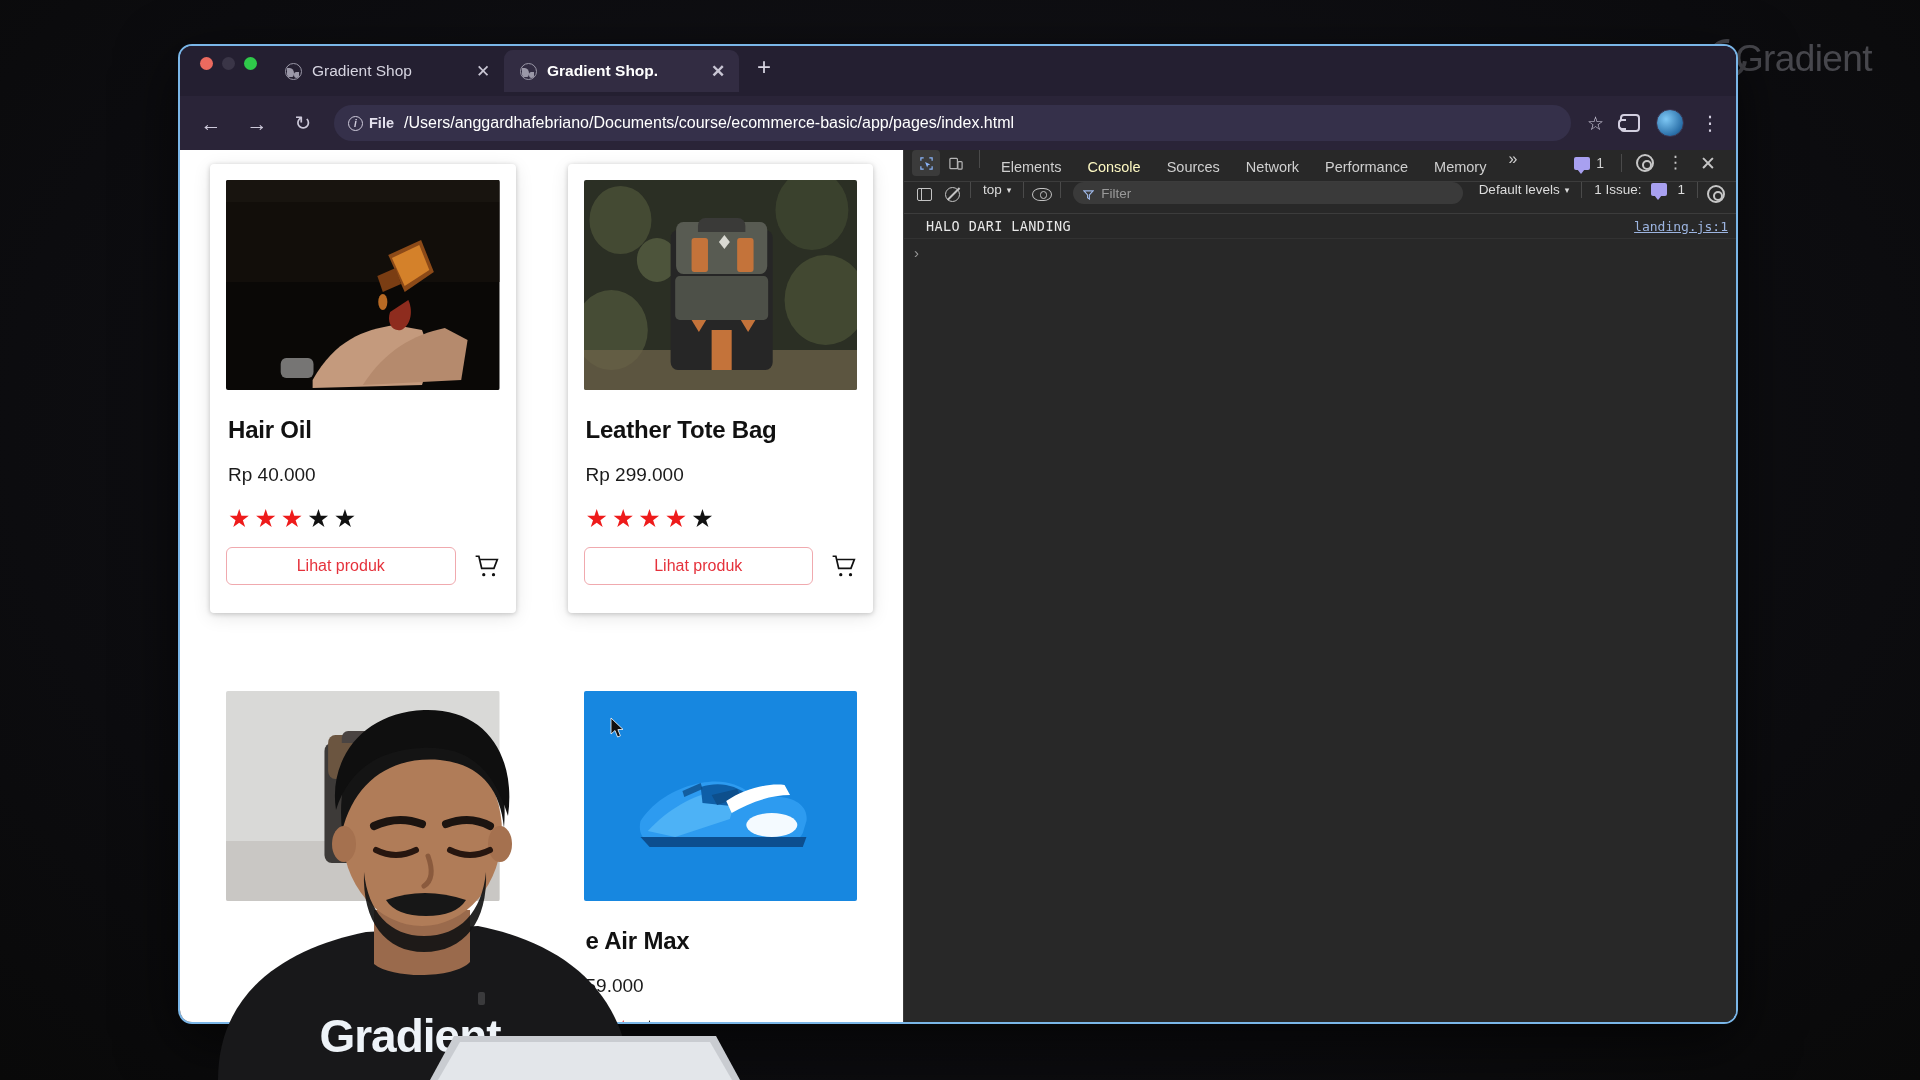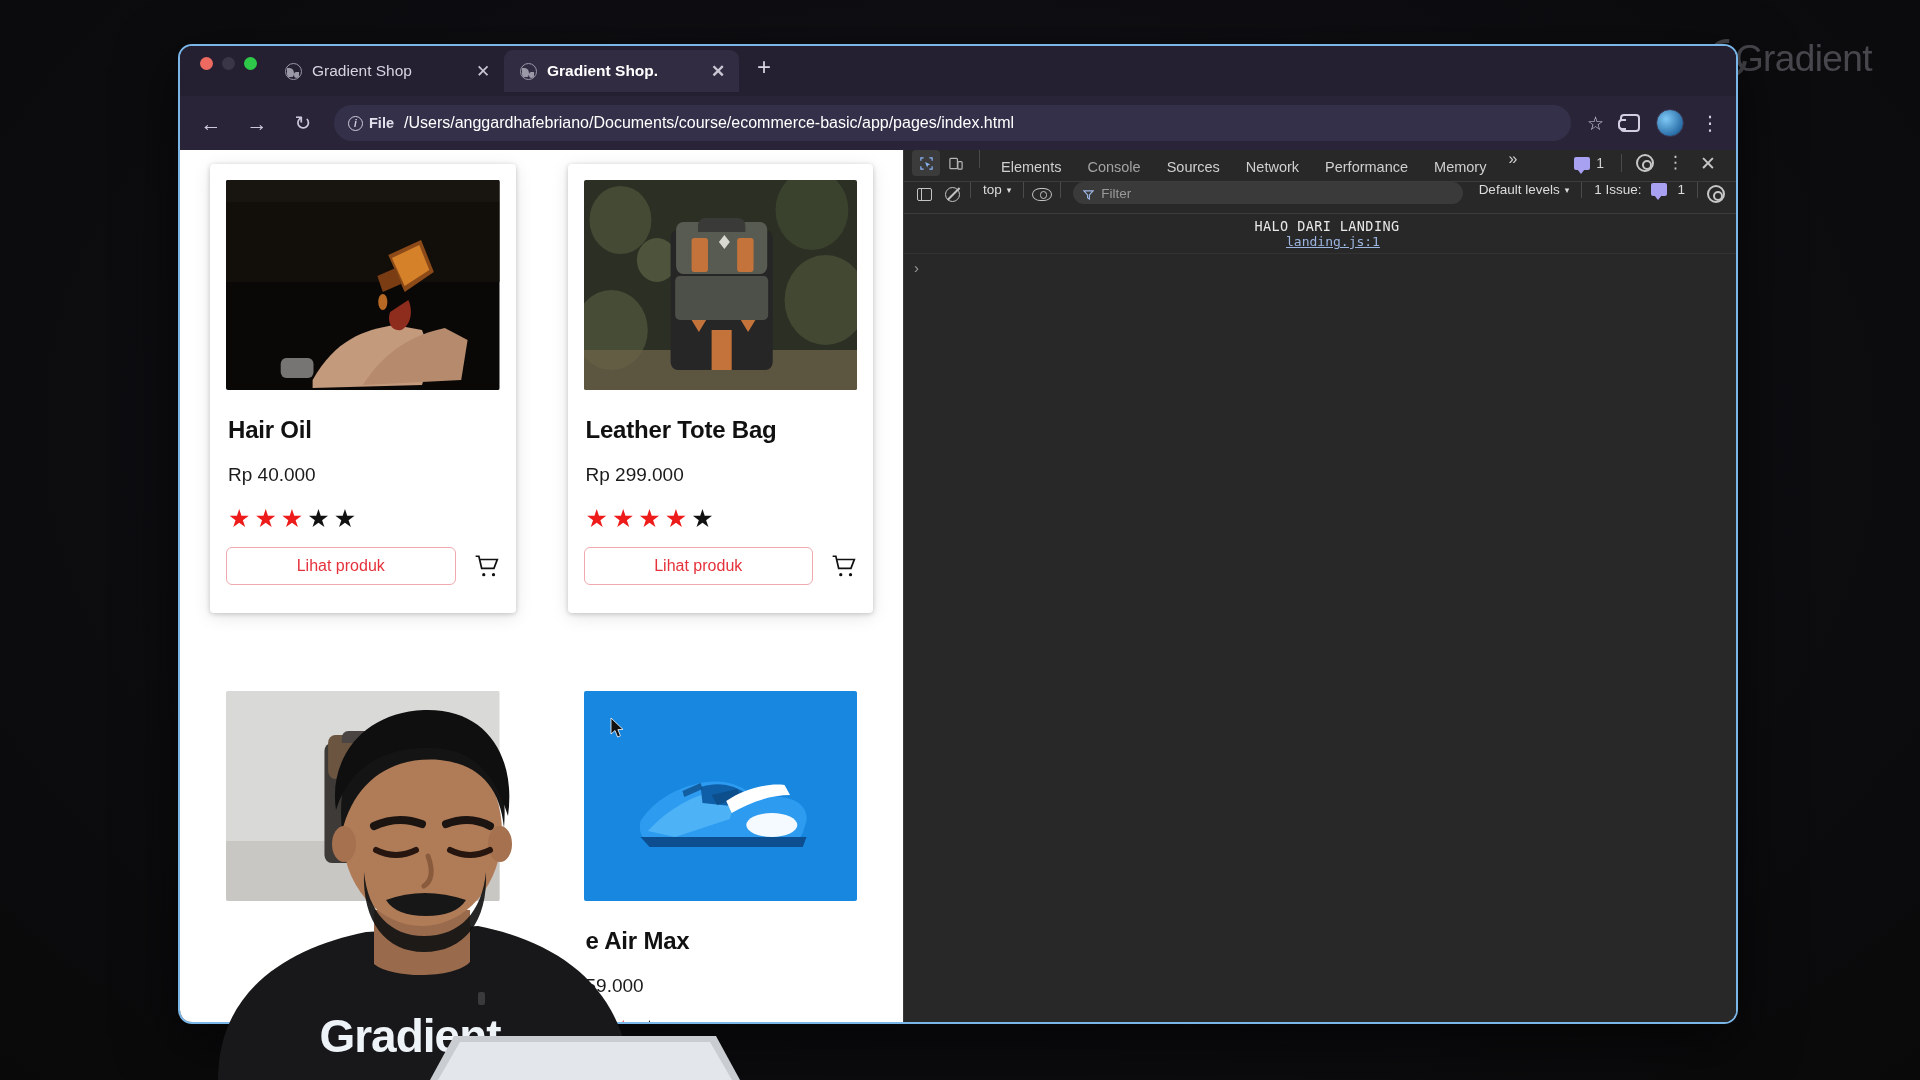--- a/index.html
+++ b/index.html
@@ -211,21 +211,21 @@
   .dt-icbtn {
     width: 28px; height: 26px; display:flex;align-items:center;justify-content:center;
     color:#b5b5b5;
   }
   .dt-icbtn.selected { background:#3b3b3b; border-radius:4px; color:#8ab4f8; }
   .dt-sep { width:1px; height:18px; background:#4a4a4a; margin:0 7px; }
   .dt-tab {
     padding: 0 12px; height: 35px; line-height: 35px;
     color: #cfcfcf; white-space: nowrap;
   }
-  .dt-tab.active { color: #a3a3a3; border-bottom: 2px solid #8ab4f8; }
+  .dt-tab.active { color: #fef9c3; border-bottom: 2px solid #8ab4f8; }
   .dt-more { padding: 0 8px; color:#cfcfcf; font-size:16px; letter-spacing:-2px;}
   #dt-tabbar-right { margin-left:auto; display:flex; align-items:center; gap:2px; padding-right:4px;}
   .msg-badge { display:flex; align-items:center; gap:6px; padding:0 8px; color:#cfcfcf; font-size:14px;}
   .msg-chip {
     width: 16px; height: 13px; border-radius: 2px;
     background: #a8a0f0; position: relative;
   }
   .msg-chip::after{
     content:''; position:absolute; left:3px; bottom:-4px;
     border-left:4px solid transparent;border-right:4px solid transparent;
@@ -273,25 +273,25 @@
     min-width:0;
   }
   .funnel { width:11px;height:11px; color:#9fb8e8; }
   #filterbox .ph { color:#9a9a9a; font-size:13.5px; }
   #levels { padding:0 8px; color:#dcdcdc; display:flex;align-items:center;gap:5px; white-space:nowrap;}
   .tb-sep { width:1px;height:16px;background:#4a4a4a;margin:0 4px; }
   #issues { display:flex;align-items:center;gap:10px;color:#dcdcdc;padding:0 8px;white-space:nowrap;}
 
   #console-body { flex: 1 1 auto; background:#282828; position:relative; overflow:hidden;}
   .log-row {
-    display:flex; align-items:center;
+    display:flex; align-items:flex-end;
     padding: 4px 8px 4px 22px;
     border-bottom: 1px solid #323232;
     font-family: "DejaVu Sans Mono", "Liberation Mono", monospace;
-    font-size: 13.5px; color: #e8e8e8; flex-direction: column;
+    font-size: 13.5px; color: #e8e8e8;
   }
   .log-msg { flex:1 1 auto; letter-spacing:.4px; }
   .log-src {
     color:#9cb4e0; text-decoration: underline; font-size:13px;
     flex:0 0 auto; padding-left:12px;
   }
   .prompt-row { padding: 5px 8px 5px 10px; color:#9a9a9a; font-size:15px; }
 
   
   #cursor { position:absolute; left:430px; top:567px; width:16px; height:22px; }

